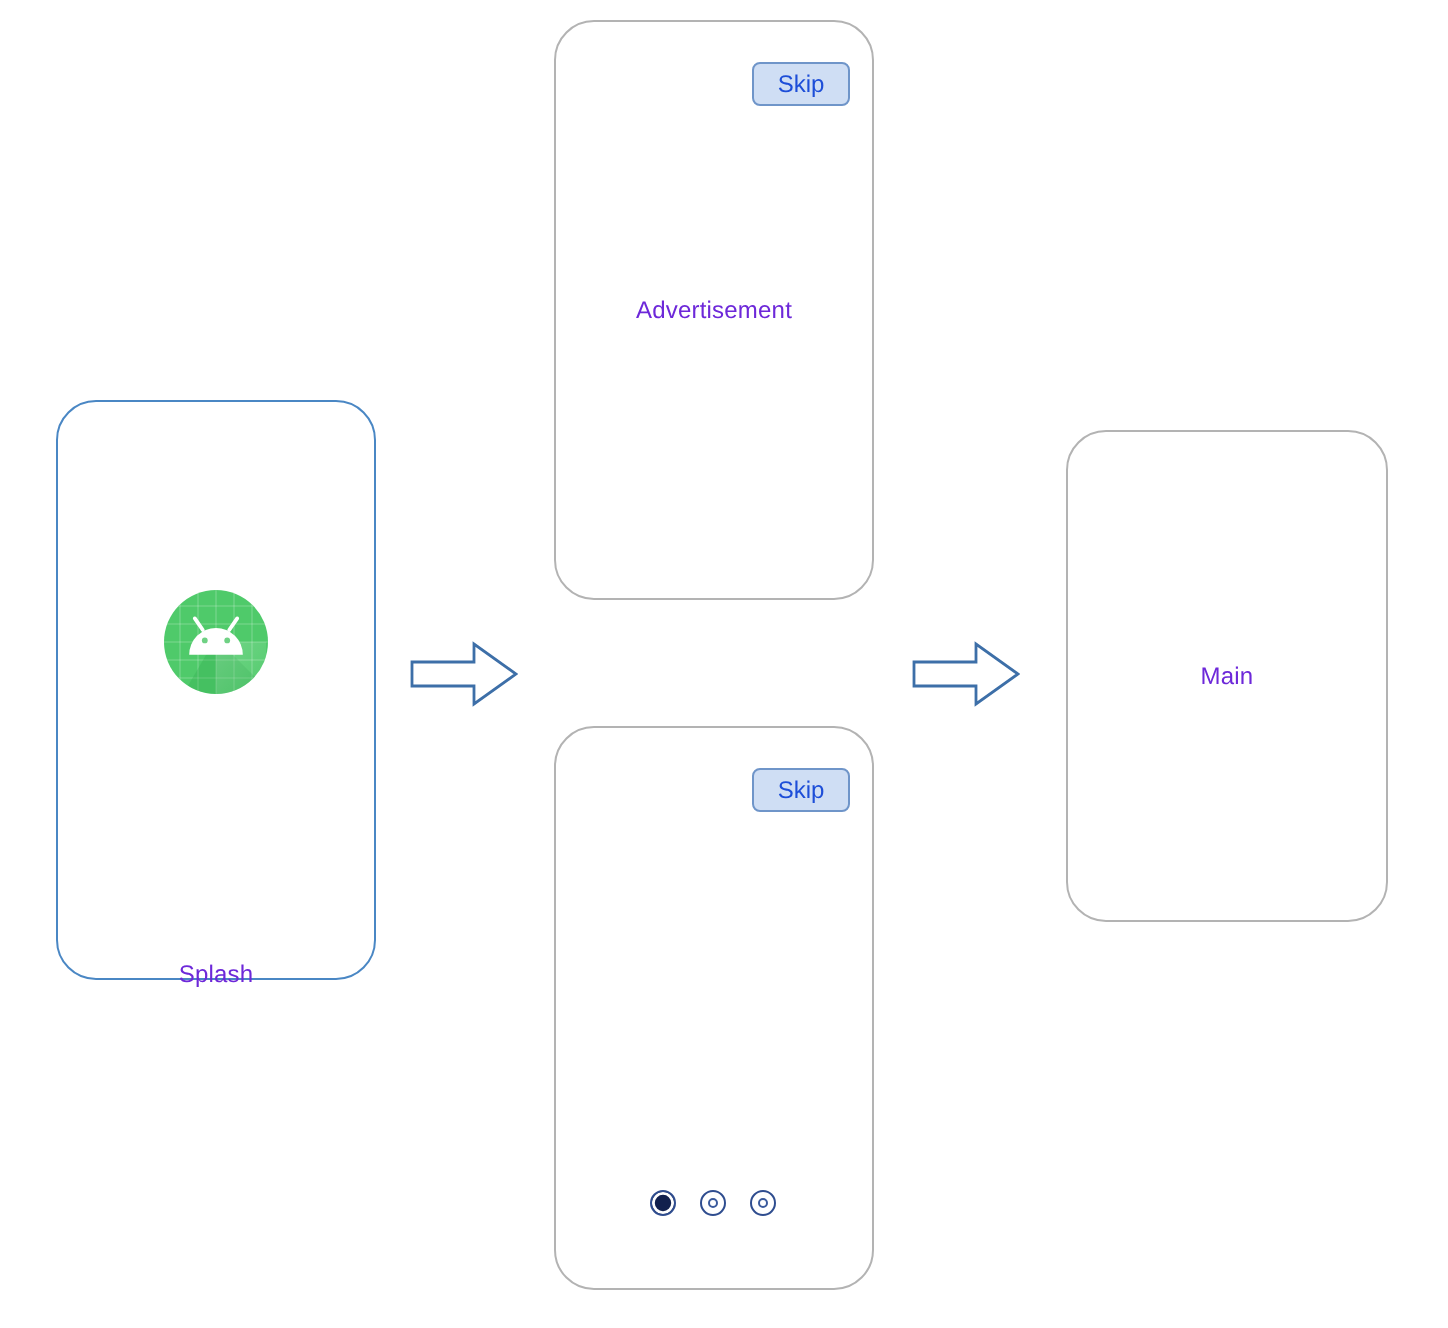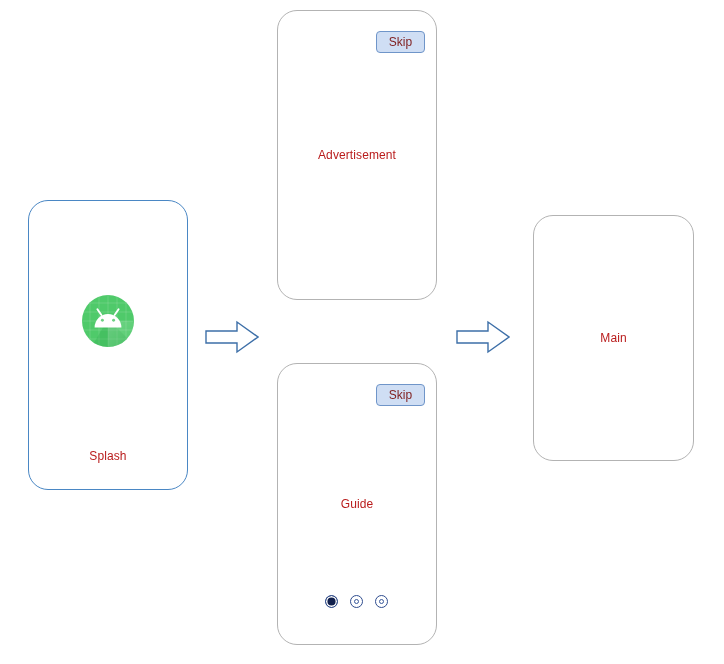--- a/index.html
+++ b/index.html
@@ -35,21 +35,21 @@
     border: 1px solid #4a87c4;
   }
 
   
   .screen-label {
     position: absolute;
     left: 0;
     right: 0;
     text-align: center;
     font-size: 12px;
-    color: #b91c1c;
+    color: #6d28d9;
     letter-spacing: 0.1px;
     white-space: nowrap;
   }
   .label-center {
     top: 50%;
     transform: translateY(-50%);
   }
 
   
   .skip-button {
@@ -59,21 +59,21 @@
     width: 49px;
     height: 22px;
     box-sizing: border-box;
     background: #cfdef4;
     border: 1px solid #6f95c9;
     border-radius: 4px;
     display: flex;
     align-items: center;
     justify-content: center;
     font-size: 12px;
-    color: #7f1d1d;
+    color: #1d4ed8;
     cursor: pointer;
     line-height: 1;
   }
 
   
   .android-logo {
     position: absolute;
     left: 50%;
     transform: translateX(-50%);
     width: 54px;
@@ -152,21 +152,21 @@
         <g clip-path="url(#logoClip)">
           <path d="M16.4 15.2 L20.4 21.0" stroke="#ffffff" stroke-width="1.9" stroke-linecap="round" fill="none"></path>
           <path d="M37.6 15.2 L33.6 21.0" stroke="#ffffff" stroke-width="1.9" stroke-linecap="round" fill="none"></path>
           <path d="M13.6 33.4 a13.4 13.4 0 0 1 26.8 0 Z" fill="#ffffff"></path>
           <circle cx="21.4" cy="26.2" r="1.45" fill="#6fd184"></circle>
           <circle cx="32.6" cy="26.2" r="1.45" fill="#6fd184"></circle>
         </g>
       </svg>
     </div>
 
-    <div class="screen-label" style="top:248px;">Splash</div>
+    <div class="screen-label" style="top:279px;">Splash</div>
   </div>
 
   <div class="flow-arrow" style="left:205px; top:320px;">
     <svg viewBox="0 0 54 34" width="54" height="34" aria-hidden="true">
       <path d="M1 11 H32 V2 L53 17 L32 32 V23 H1 Z" fill="#ffffff" stroke="#3d6fa8" stroke-width="1.4" stroke-linejoin="miter"></path>
     </svg>
   </div>
 
   <div class="phone-card" style="left:277px; top:10px; width:160px; height:290px;">
 
@@ -176,21 +176,20 @@
 
     <div class="screen-label label-center">Advertisement</div>
   </div>
 
   <div class="phone-card" style="left:277px; top:363px; width:160px; height:282px;">
 
     <div class="skip-button">
       <span>Skip</span>
     </div>
 
-    <div class="screen-label" style="top:133px;">Guide</div>
 
     <div class="page-dots" style="left:47px; top:231px;">
       <span class="dot active"></span>
       <span class="dot hollow"></span>
       <span class="dot hollow"></span>
     </div>
   </div>
 
   <div class="flow-arrow" style="left:456px; top:320px;">
     <svg viewBox="0 0 54 34" width="54" height="34" aria-hidden="true">

